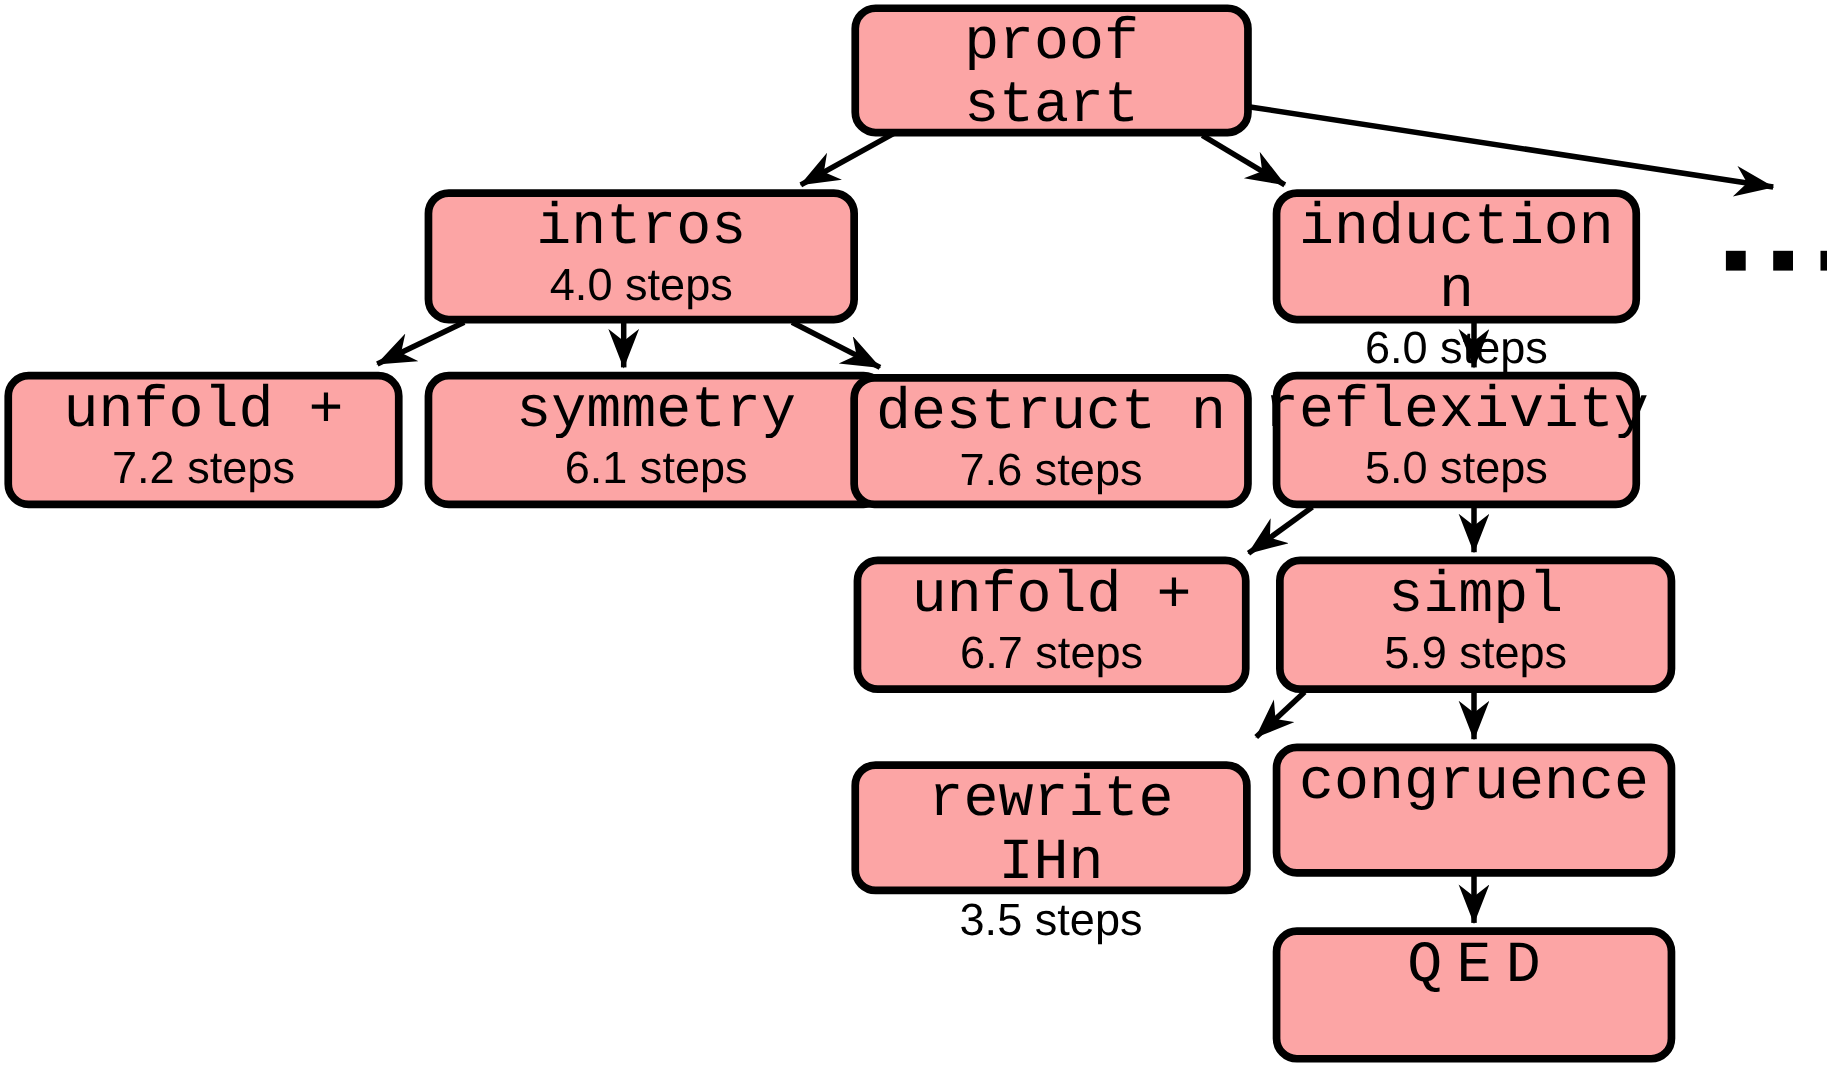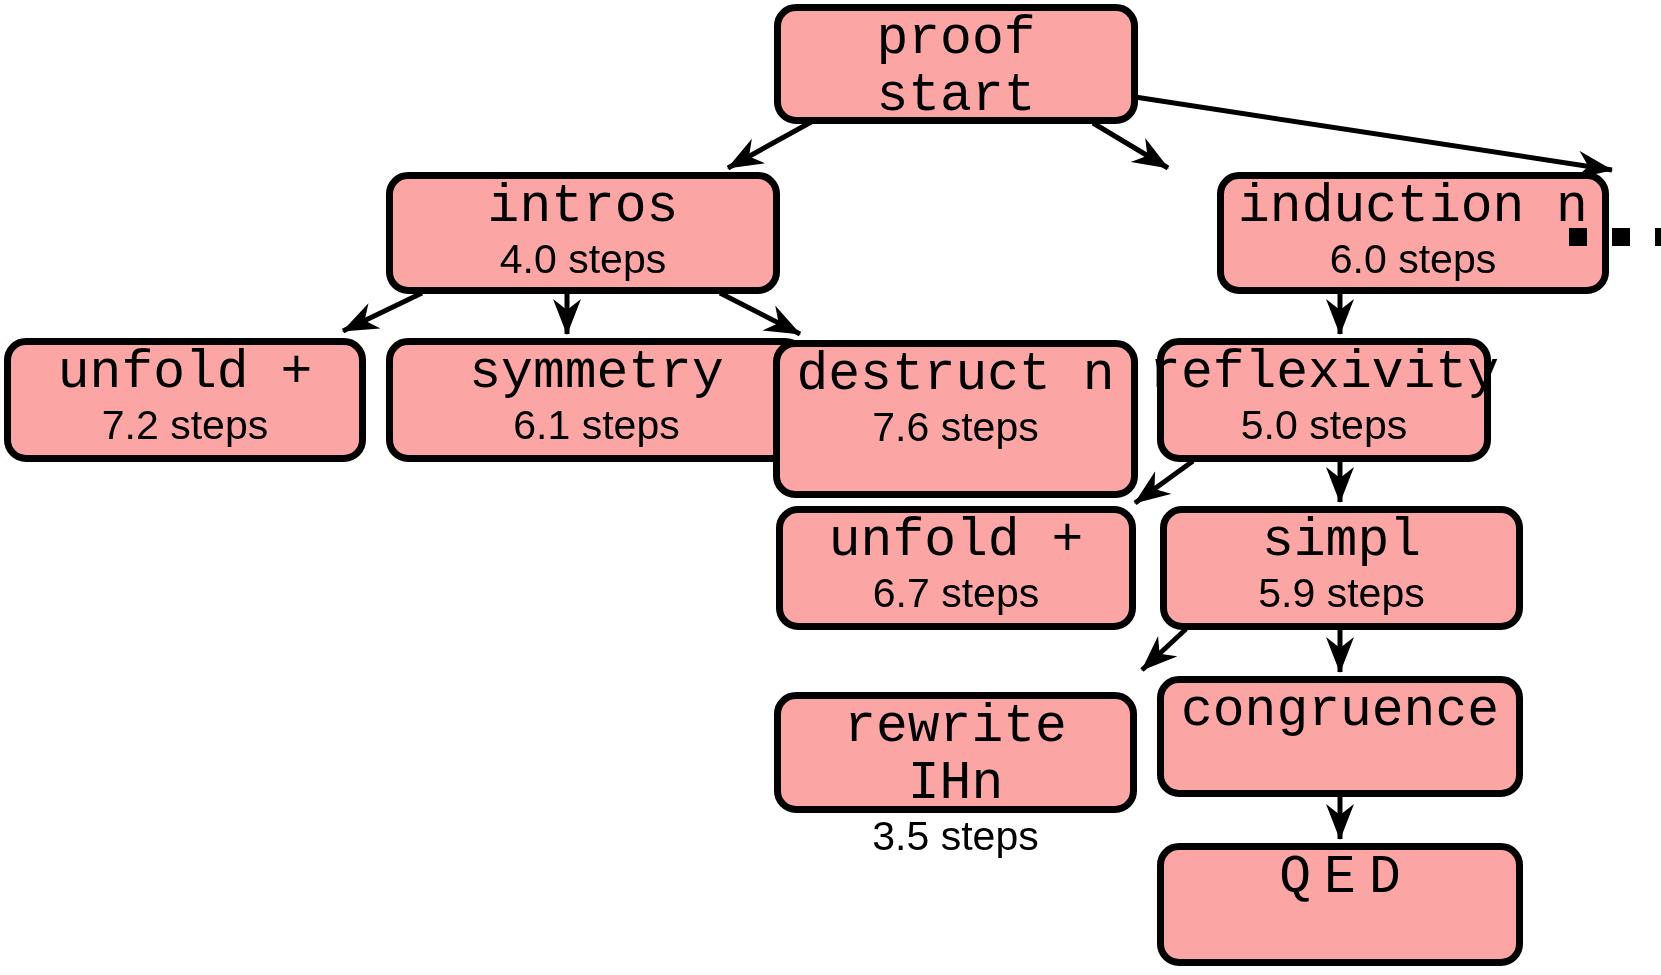--- a/index.html
+++ b/index.html
@@ -109,36 +109,36 @@
   <div class="node" style="left:774px; top:4px; width:364px; height:120px">
     <div class="node-title">proof
 start</div>
   </div>
 
   <div class="node" style="left:386px; top:172px; width:394px; height:122px">
     <div class="node-title">intros</div>
     <div class="node-steps">4.0 steps</div>
   </div>
 
-  <div class="node" style="left:1217px; top:172px; width:392px; height:122px">
+  <div class="node" style="left:1157px; top:172px; width:334px; height:122px">
     <div class="node-title">induction n</div>
     <div class="node-steps">6.0 steps</div>
   </div>
 
   <div class="node" style="left:4px; top:338px; width:362px; height:124px">
     <div class="node-title">unfold +</div>
     <div class="node-steps">7.2 steps</div>
   </div>
 
   <div class="node" style="left:386px; top:338px; width:421px; height:124px">
     <div class="node-title">symmetry</div>
     <div class="node-steps">6.1 steps</div>
   </div>
 
-  <div class="node" style="left:773px; top:340px; width:365px; height:158px">
+  <div class="node" style="left:773px; top:340px; width:365px; height:122px">
     <div class="node-title">destruct n</div>
     <div class="node-steps">7.6 steps</div>
   </div>
 
   <div class="node" style="left:1157px; top:338px; width:334px; height:124px">
     <div class="node-title">reflexivity</div>
     <div class="node-steps">5.0 steps</div>
   </div>
 
   <div class="node" style="left:776px; top:506px; width:360px; height:124px">

